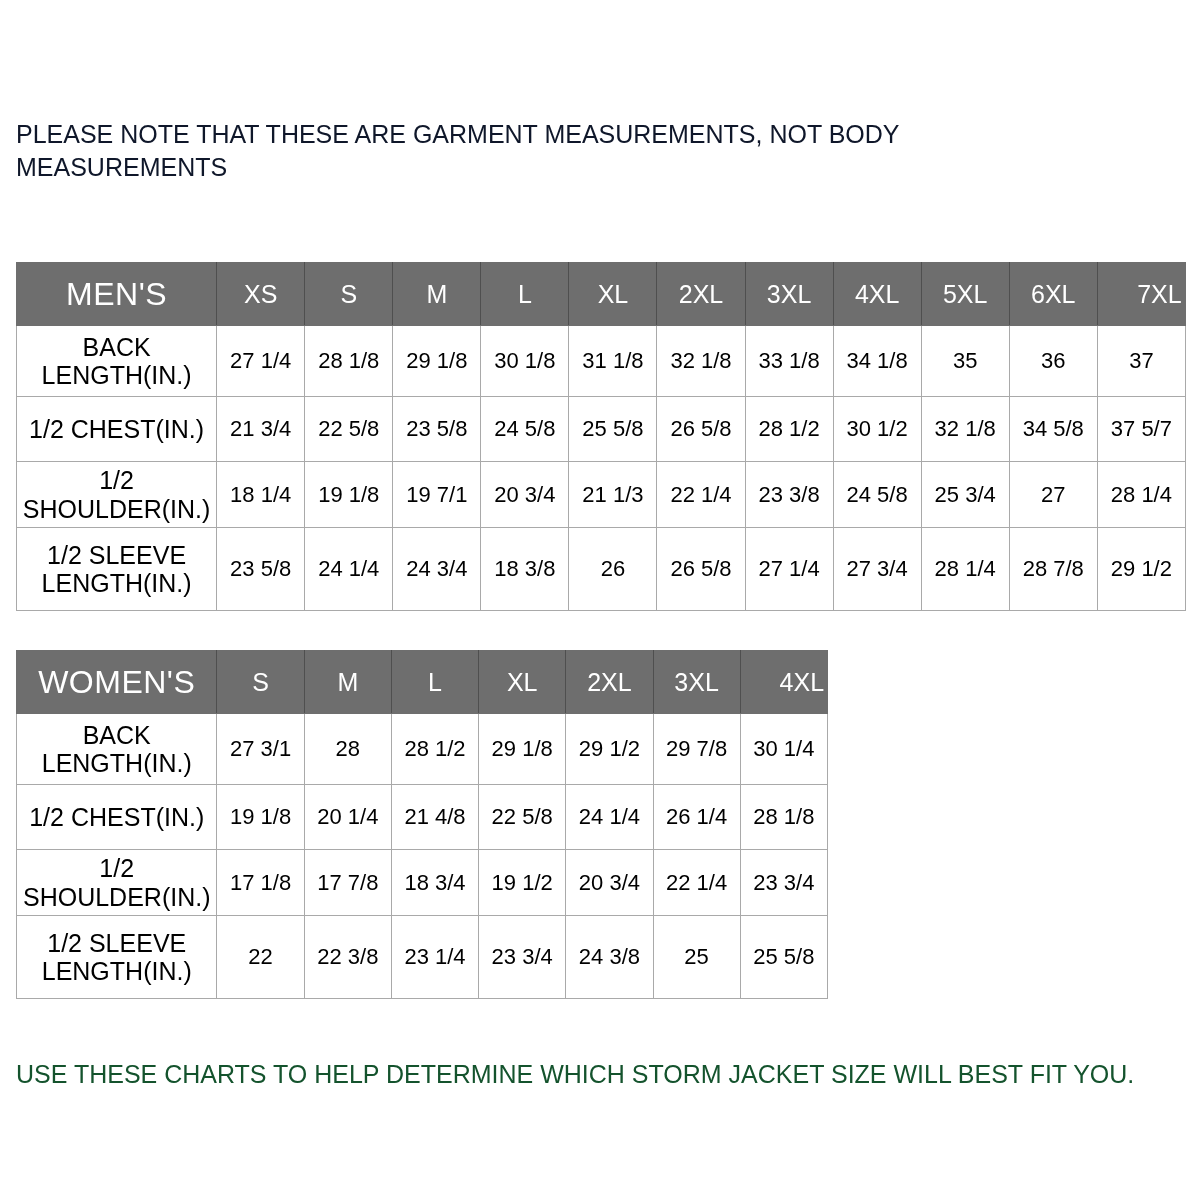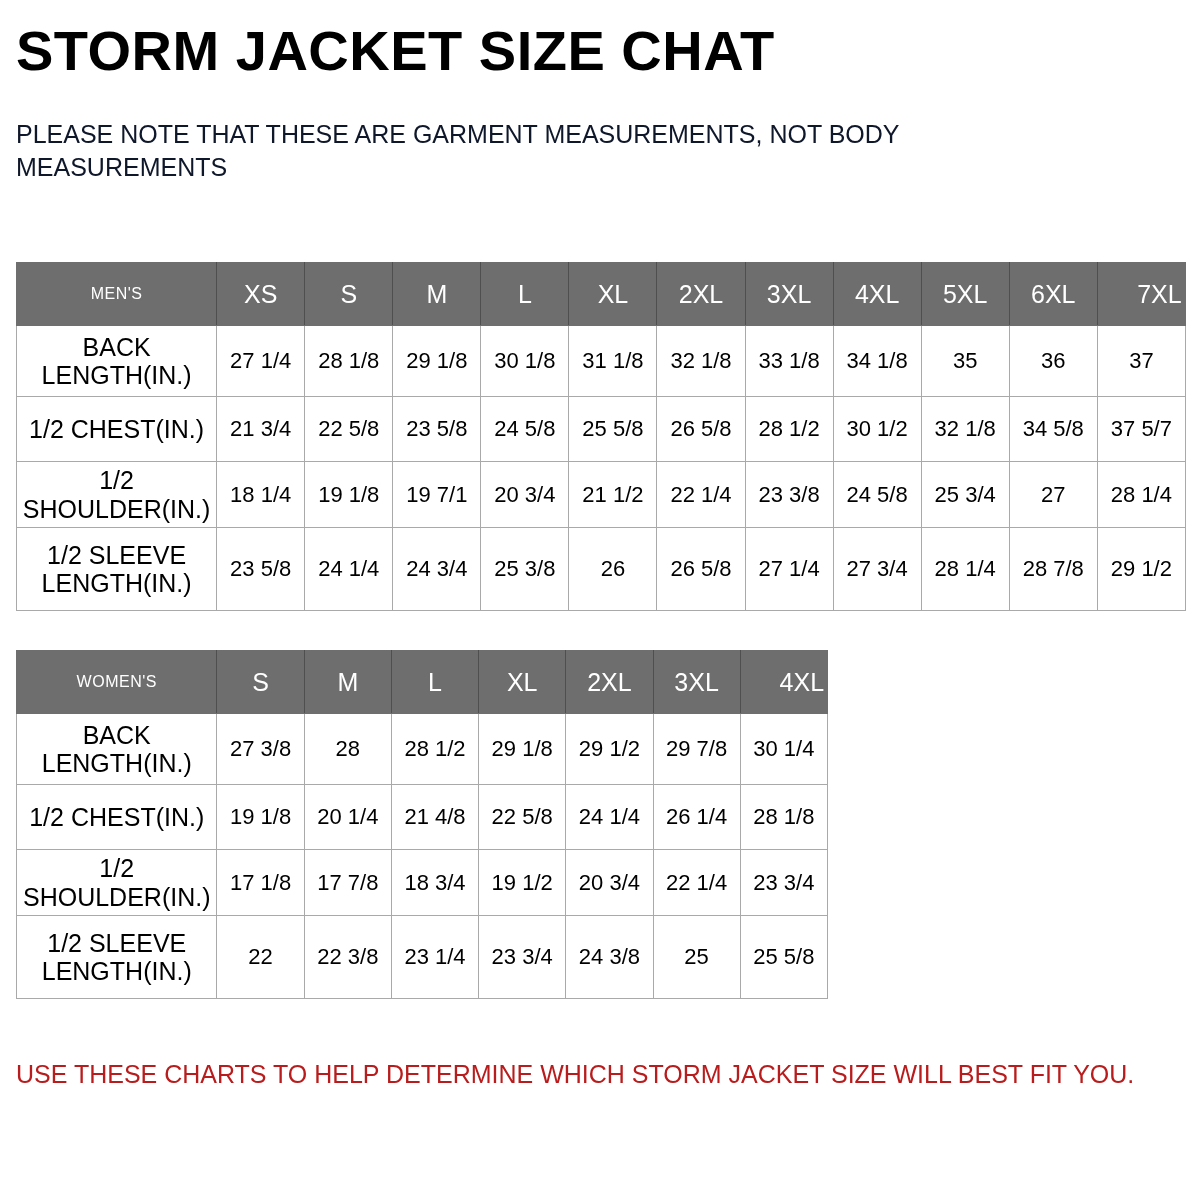--- a/index.html
+++ b/index.html
@@ -82,21 +82,21 @@
     font-size: 25px;
     height: 62px;
     border: 1px solid #6e6e6e;
     border-right: 1px solid #4f4f4f;
   }
   .size-table thead th:last-child {
     border-right: 1px solid #6e6e6e;
     padding-left: 36px;
   }
   .size-table thead th.corner {
-    font-size: 16px;
+    font-size: 32px;
     letter-spacing: 0.5px;
     margin-top: 16px;
   }
 
   .size-table tbody th {
     font-weight: normal;
     font-size: 25px;
     line-height: 1.14;
     color: #000000;
     background: #ffffff;
@@ -128,30 +128,29 @@
   .size-table.women col.size-col  { width: 87px; }
 
   
   .footer-note {
     position: absolute;
     left: 16px;
     top: 1058px;
     width: 1150px;
     font-size: 25px;
     line-height: 1.3;
-    color: #b91c1c;
+    color: #14532d;
     white-space: nowrap;
   }
 </style>
 </head>
 <body>
 
 <div class="page">
 
-  <div class="chart-title">STORM JACKET SIZE CHAT</div>
 
   <div class="notice">PLEASE NOTE THAT THESE ARE GARMENT MEASUREMENTS, NOT BODY MEASUREMENTS</div>
 
   <table class="size-table men">
     <colgroup>
         <col class="label-col">
         <col class="size-col">
         <col class="size-col">
         <col class="size-col">
         <col class="size-col">
@@ -210,37 +209,37 @@
           <td>32 1/8</td>
           <td>34 5/8</td>
           <td>37 5/7</td>
         </tr>
         <tr class="r-short">
           <th>1/2  SHOULDER(IN.)</th>
           <td>18 1/4</td>
           <td>19 1/8</td>
           <td>19 7/1</td>
           <td>20 3/4</td>
-          <td>21 1/2</td>
+          <td>21 1/3</td>
           <td>22 1/4</td>
           <td>23 3/8</td>
           <td>24 5/8</td>
           <td>25 3/4</td>
           <td>27</td>
           <td>28 1/4</td>
         </tr>
         <tr class="r-xtall">
           <th>
             <span class="two-line">1/2  SLEEVE</span>
             <span class="two-line">LENGTH(IN.)</span>
           </th>
           <td>23 5/8</td>
           <td>24 1/4</td>
           <td>24 3/4</td>
-          <td>25 3/8</td>
+          <td>18 3/8</td>
           <td>26</td>
           <td>26 5/8</td>
           <td>27 1/4</td>
           <td>27 3/4</td>
           <td>28 1/4</td>
           <td>28 7/8</td>
           <td>29 1/2</td>
         </tr>
       </tbody>
   </table>
@@ -267,21 +266,21 @@
           <th>3XL</th>
           <th>4XL</th>
         </tr>
       </thead>
     <tbody>
         <tr class="r-tall">
           <th>
             <span class="two-line">BACK</span>
             <span class="two-line">LENGTH(IN.)</span>
           </th>
-          <td>27 3/8</td>
+          <td>27 3/1</td>
           <td>28</td>
           <td>28 1/2</td>
           <td>29 1/8</td>
           <td>29 1/2</td>
           <td>29 7/8</td>
           <td>30 1/4</td>
         </tr>
         <tr class="r-short">
           <th>1/2  CHEST(IN.)</th>
           <td>19 1/8</td>

